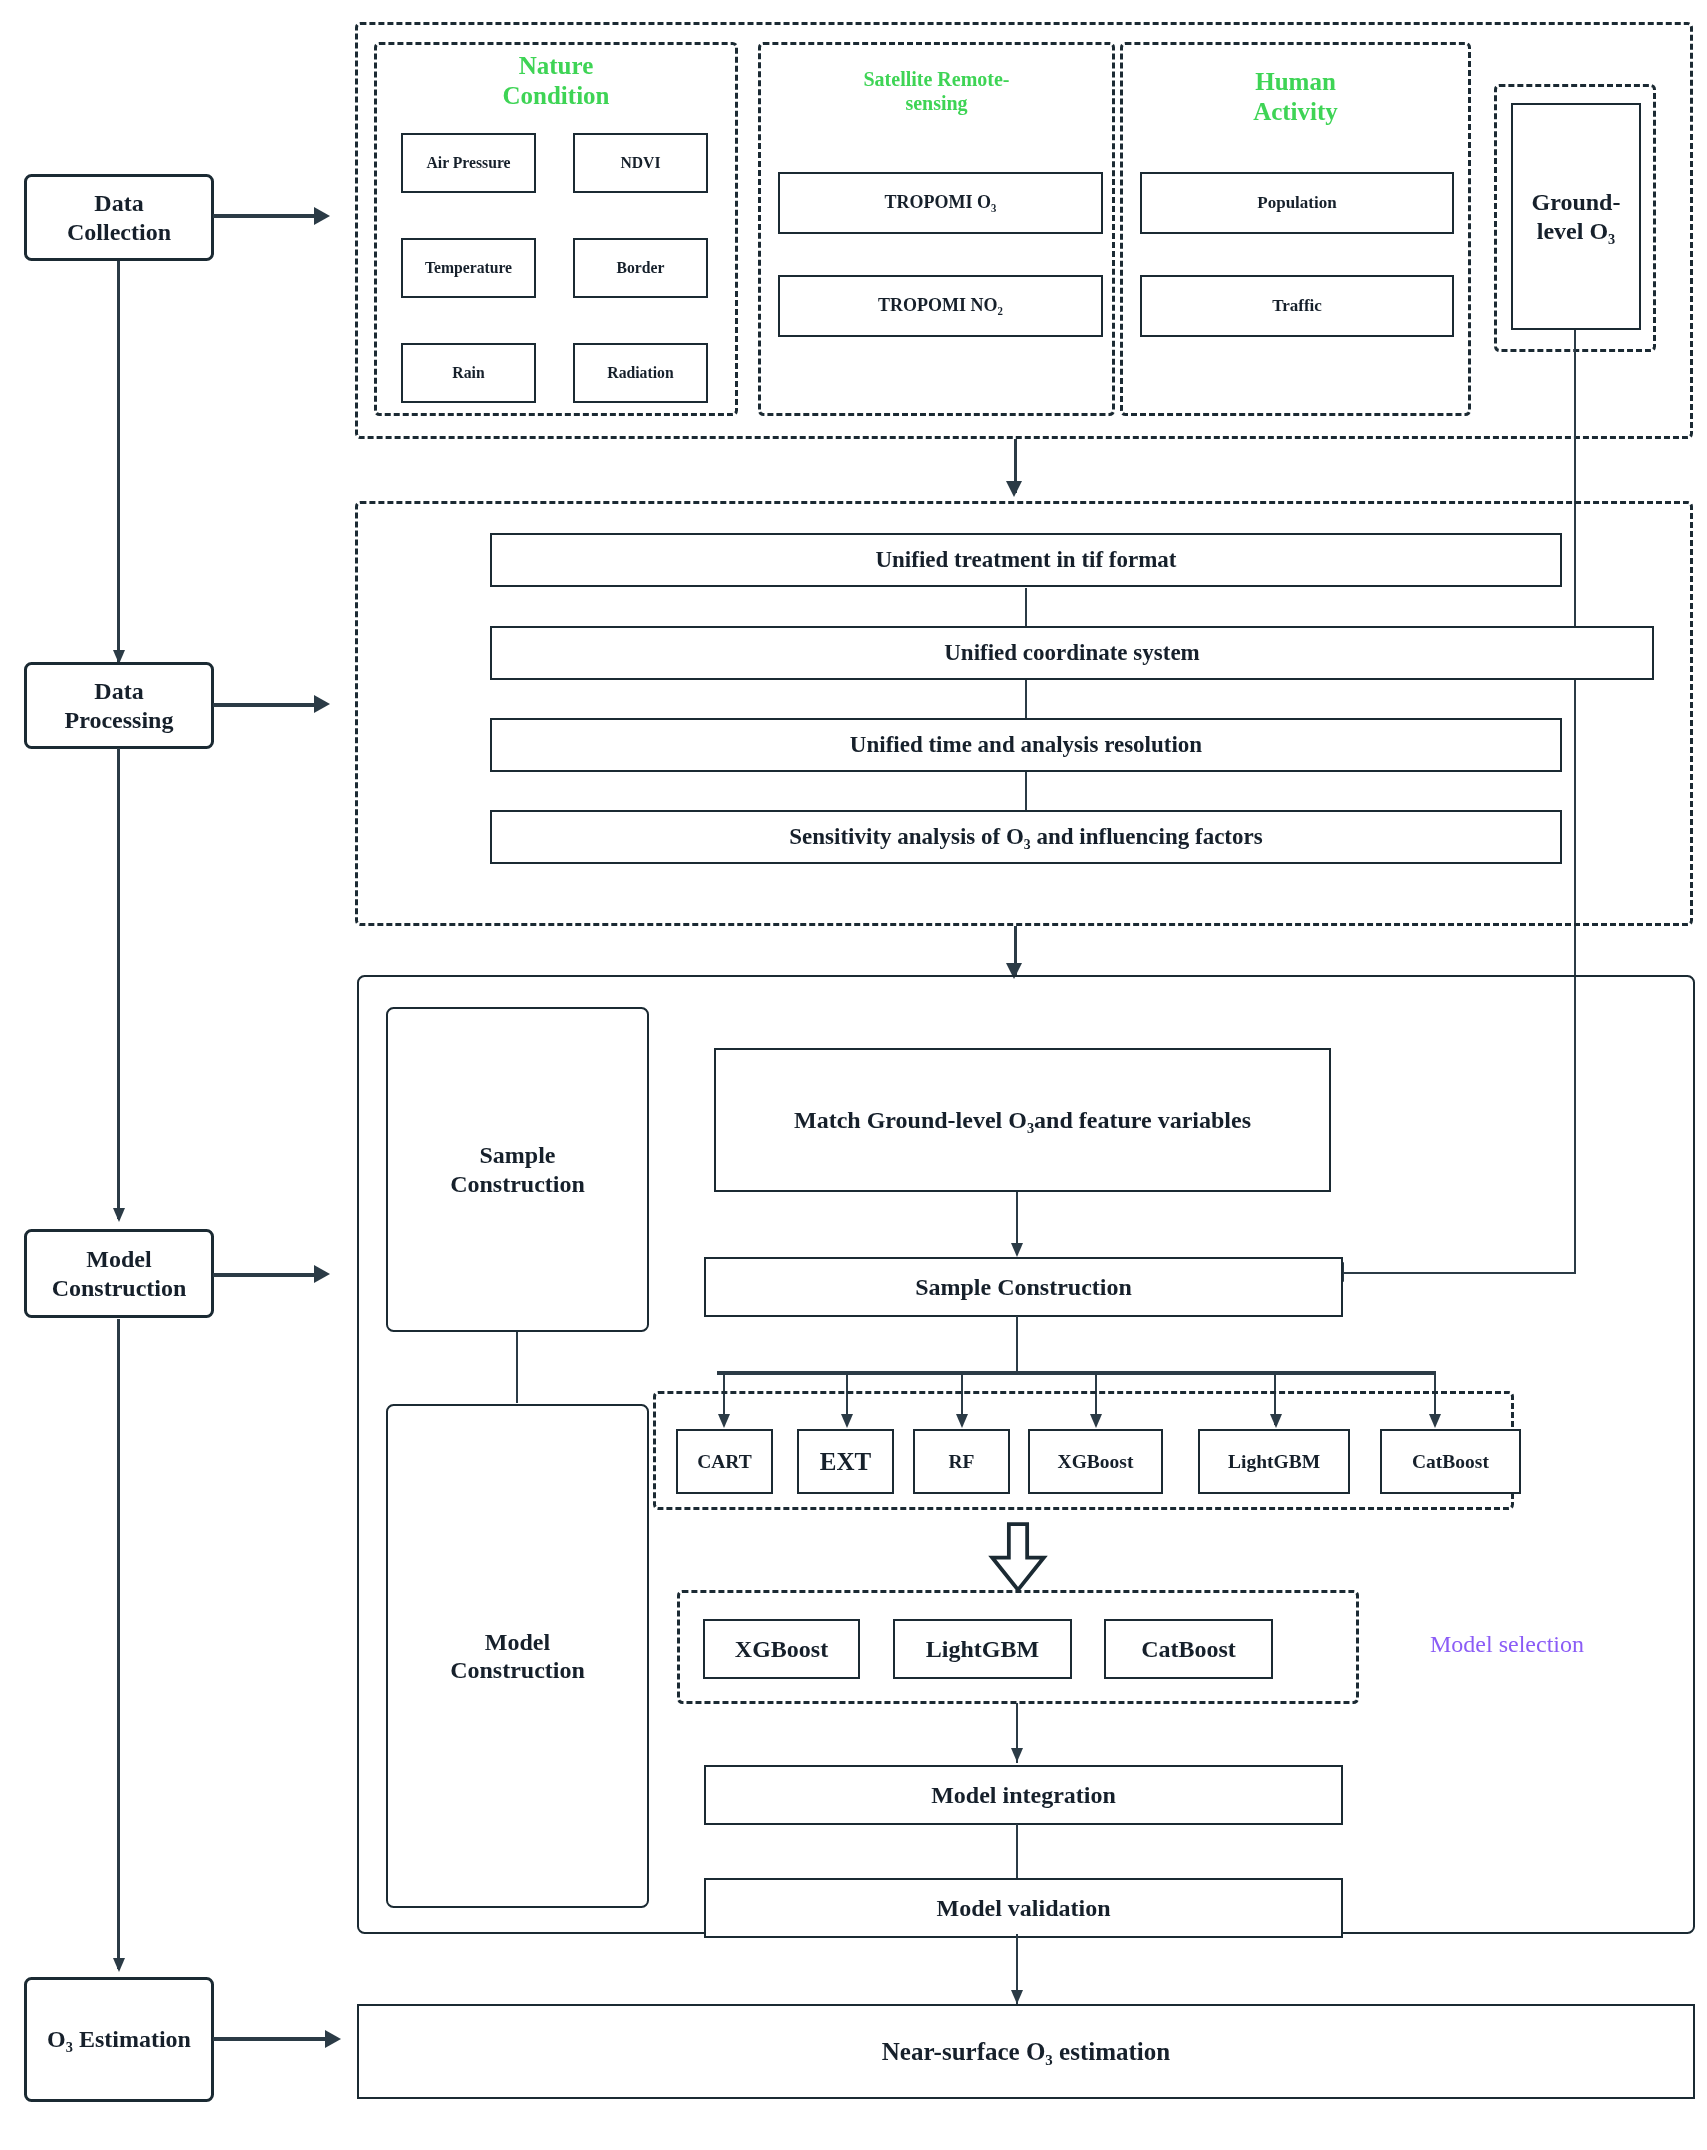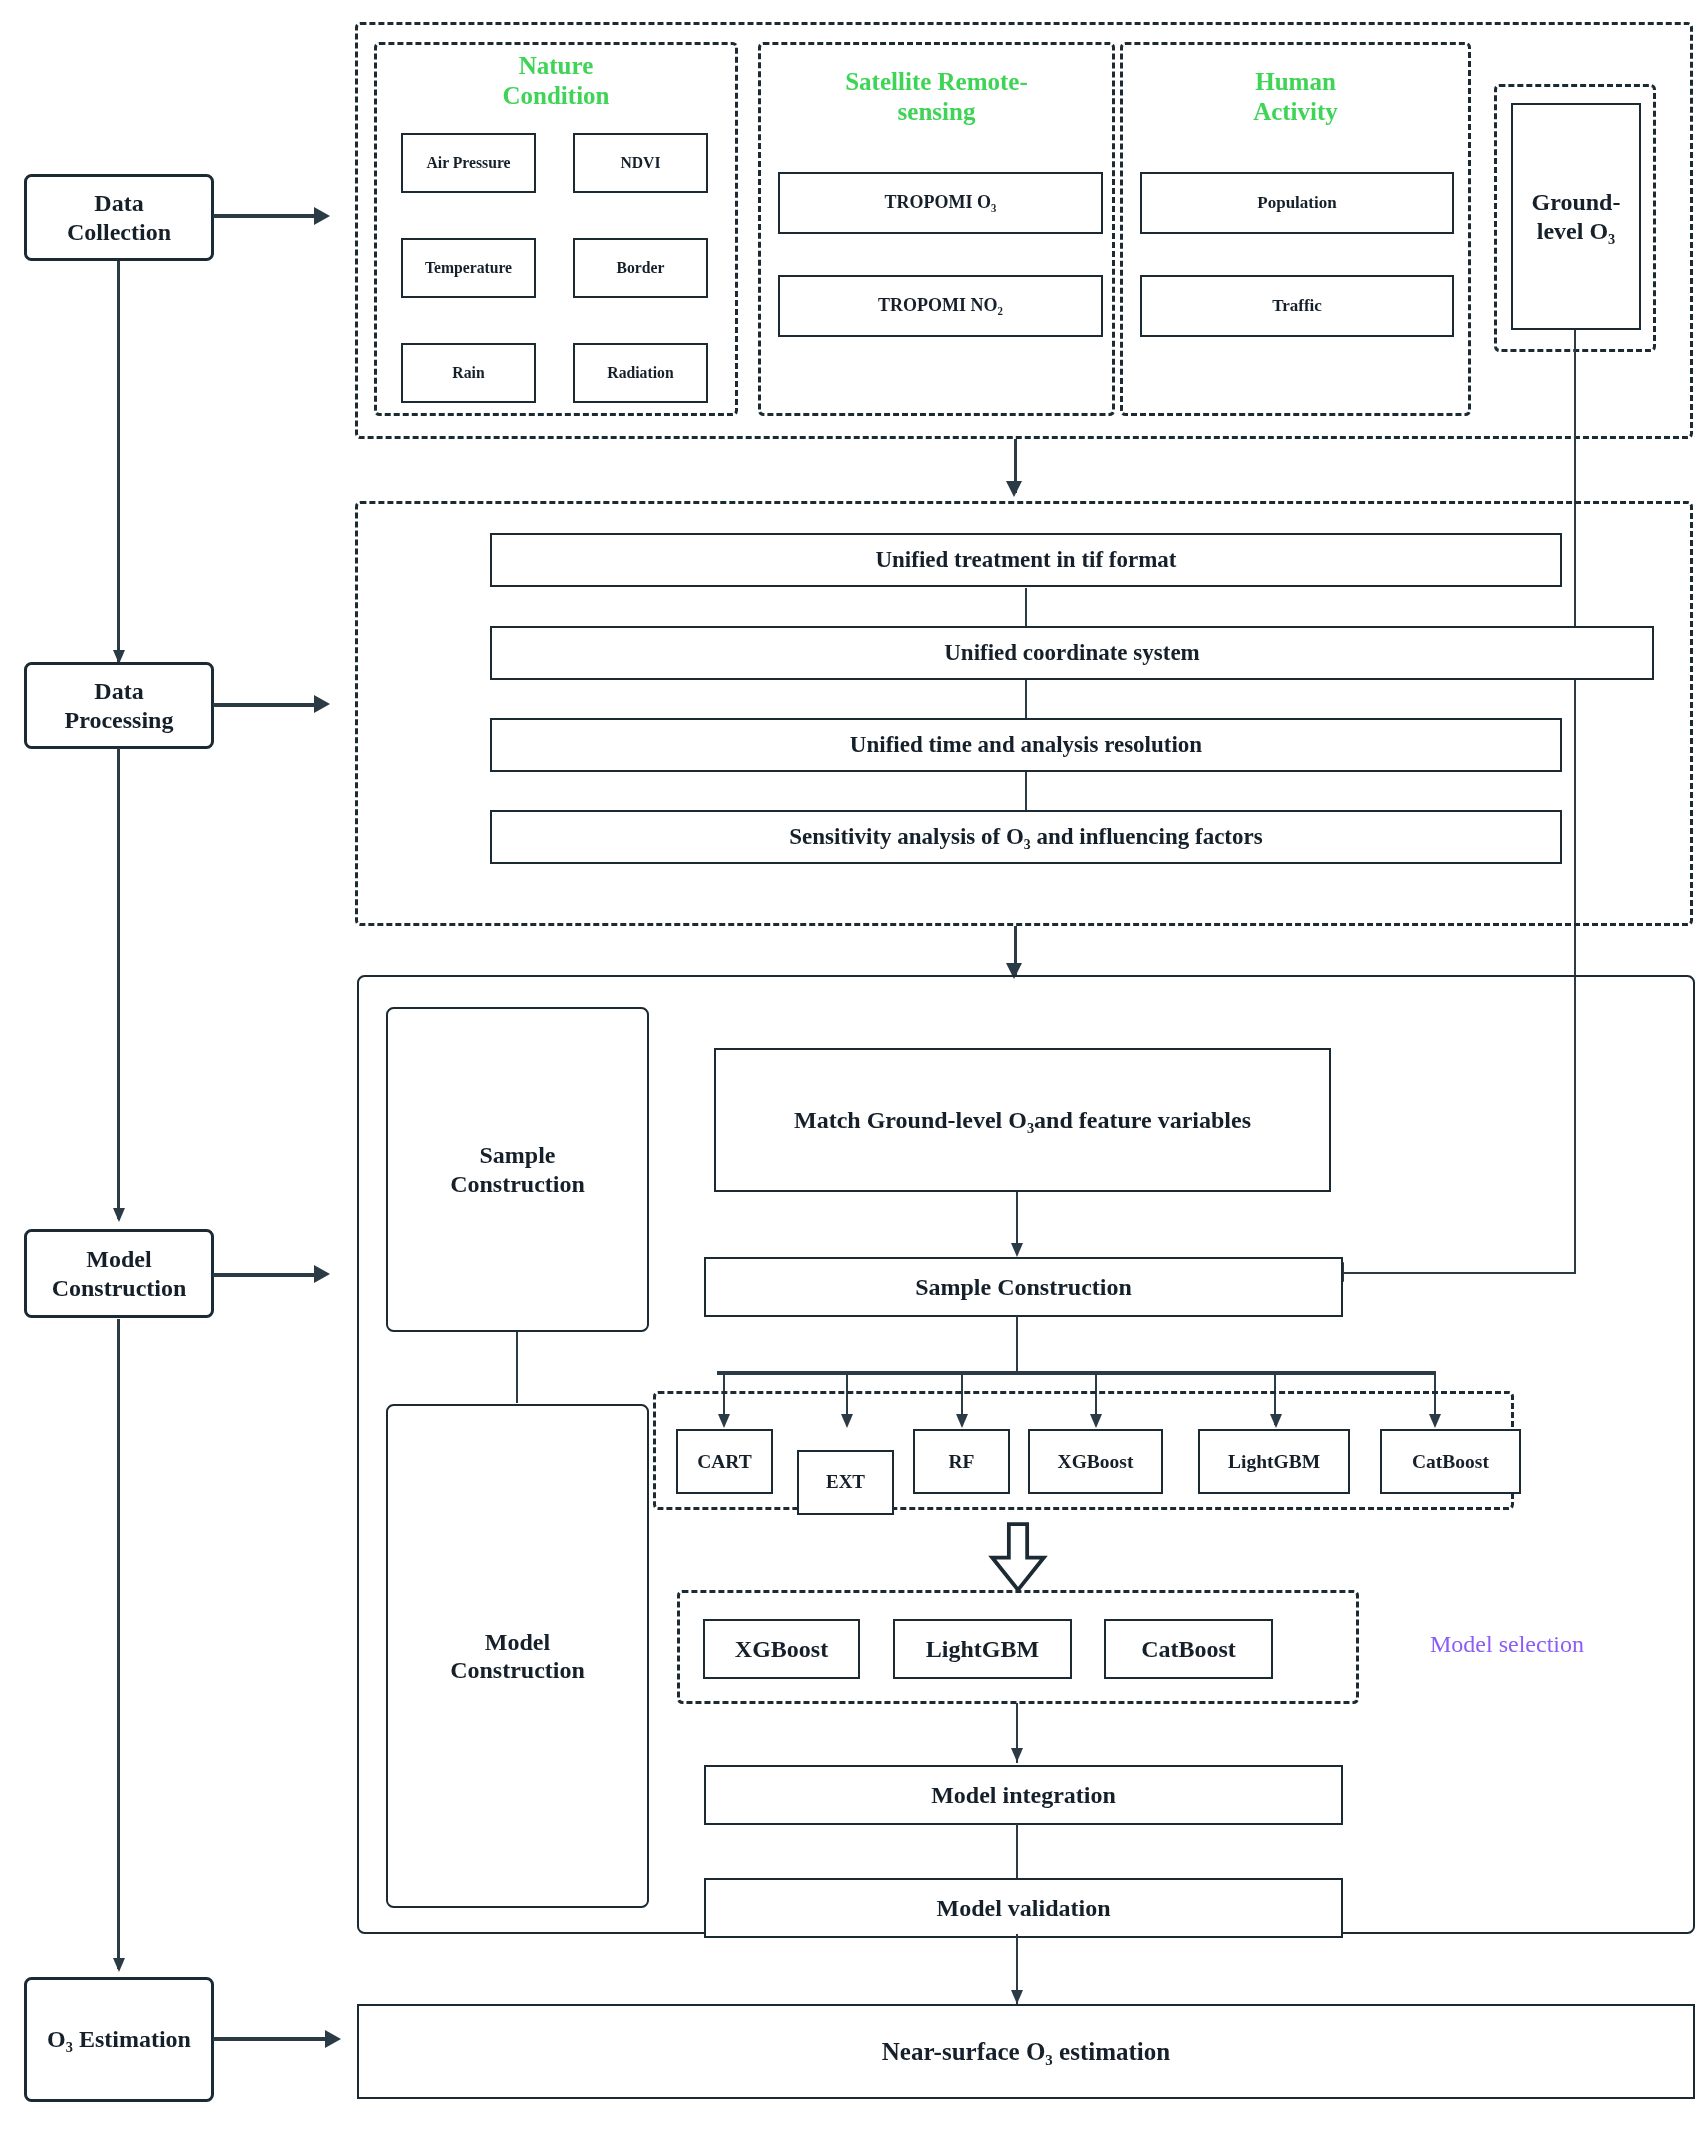--- a/index.html
+++ b/index.html
@@ -150,21 +150,21 @@
     <span>Border</span>
   </div>
   <div class="box thin" style="left:401px;top:343px;width:135px;height:60px;font-size:15.7px;">
     <span>Rain</span>
   </div>
   <div class="box thin" style="left:573px;top:343px;width:135px;height:60px;font-size:15.7px;align-items:center;">
     <span>Radiation</span>
   </div>
 
   <div class="dash" style="left:758px;top:42px;width:357px;height:374px;"></div>
-  <div class="grouptitle" style="left:758px;top:67px;width:357px;font-size:25px;">
+  <div class="grouptitle" style="left:758px;top:67px;width:357px;font-size:20px;">
     <span>Satellite Remote-</span><br>
     <span>sensing</span>
   </div>
   <div class="box thin" style="left:778px;top:172px;width:325px;height:62px;font-size:18px;">
     <span>TROPOMI O₃</span>
   </div>
   <div class="box thin" style="left:778px;top:275px;width:325px;height:62px;font-size:18px;">
     <span>TROPOMI NO₂</span>
   </div>
 
@@ -264,21 +264,21 @@
   <div class="arrowdown sm" style="left:1270px;top:1414px;"></div>
 
   <div class="ln lnv" style="left:1434px;top:1371px;width:2.2px;height:54px;"></div>
   <div class="arrowdown sm" style="left:1429px;top:1414px;"></div>
 
   <div class="dash" style="left:653px;top:1391px;width:861px;height:119px;"></div>
 
   <div class="box thin" style="left:676px;top:1429px;width:97px;height:65px;font-size:19.5px;">
     <span>CART</span>
   </div>
-  <div class="box thin" style="left:797px;top:1429px;width:97px;height:65px;font-size:19px;margin-top:21px;">
+  <div class="box thin" style="left:797px;top:1429px;width:97px;height:65px;font-size:25px;">
     <span>EXT</span>
   </div>
   <div class="box thin" style="left:913px;top:1429px;width:97px;height:65px;font-size:19.5px;">
     <span>RF</span>
   </div>
   <div class="box thin" style="left:1028px;top:1429px;width:135px;height:65px;font-size:19.5px;">
     <span>XGBoost</span>
   </div>
   <div class="box thin" style="left:1198px;top:1429px;width:152px;height:65px;font-size:19.5px;">
     <span>LightGBM</span>

